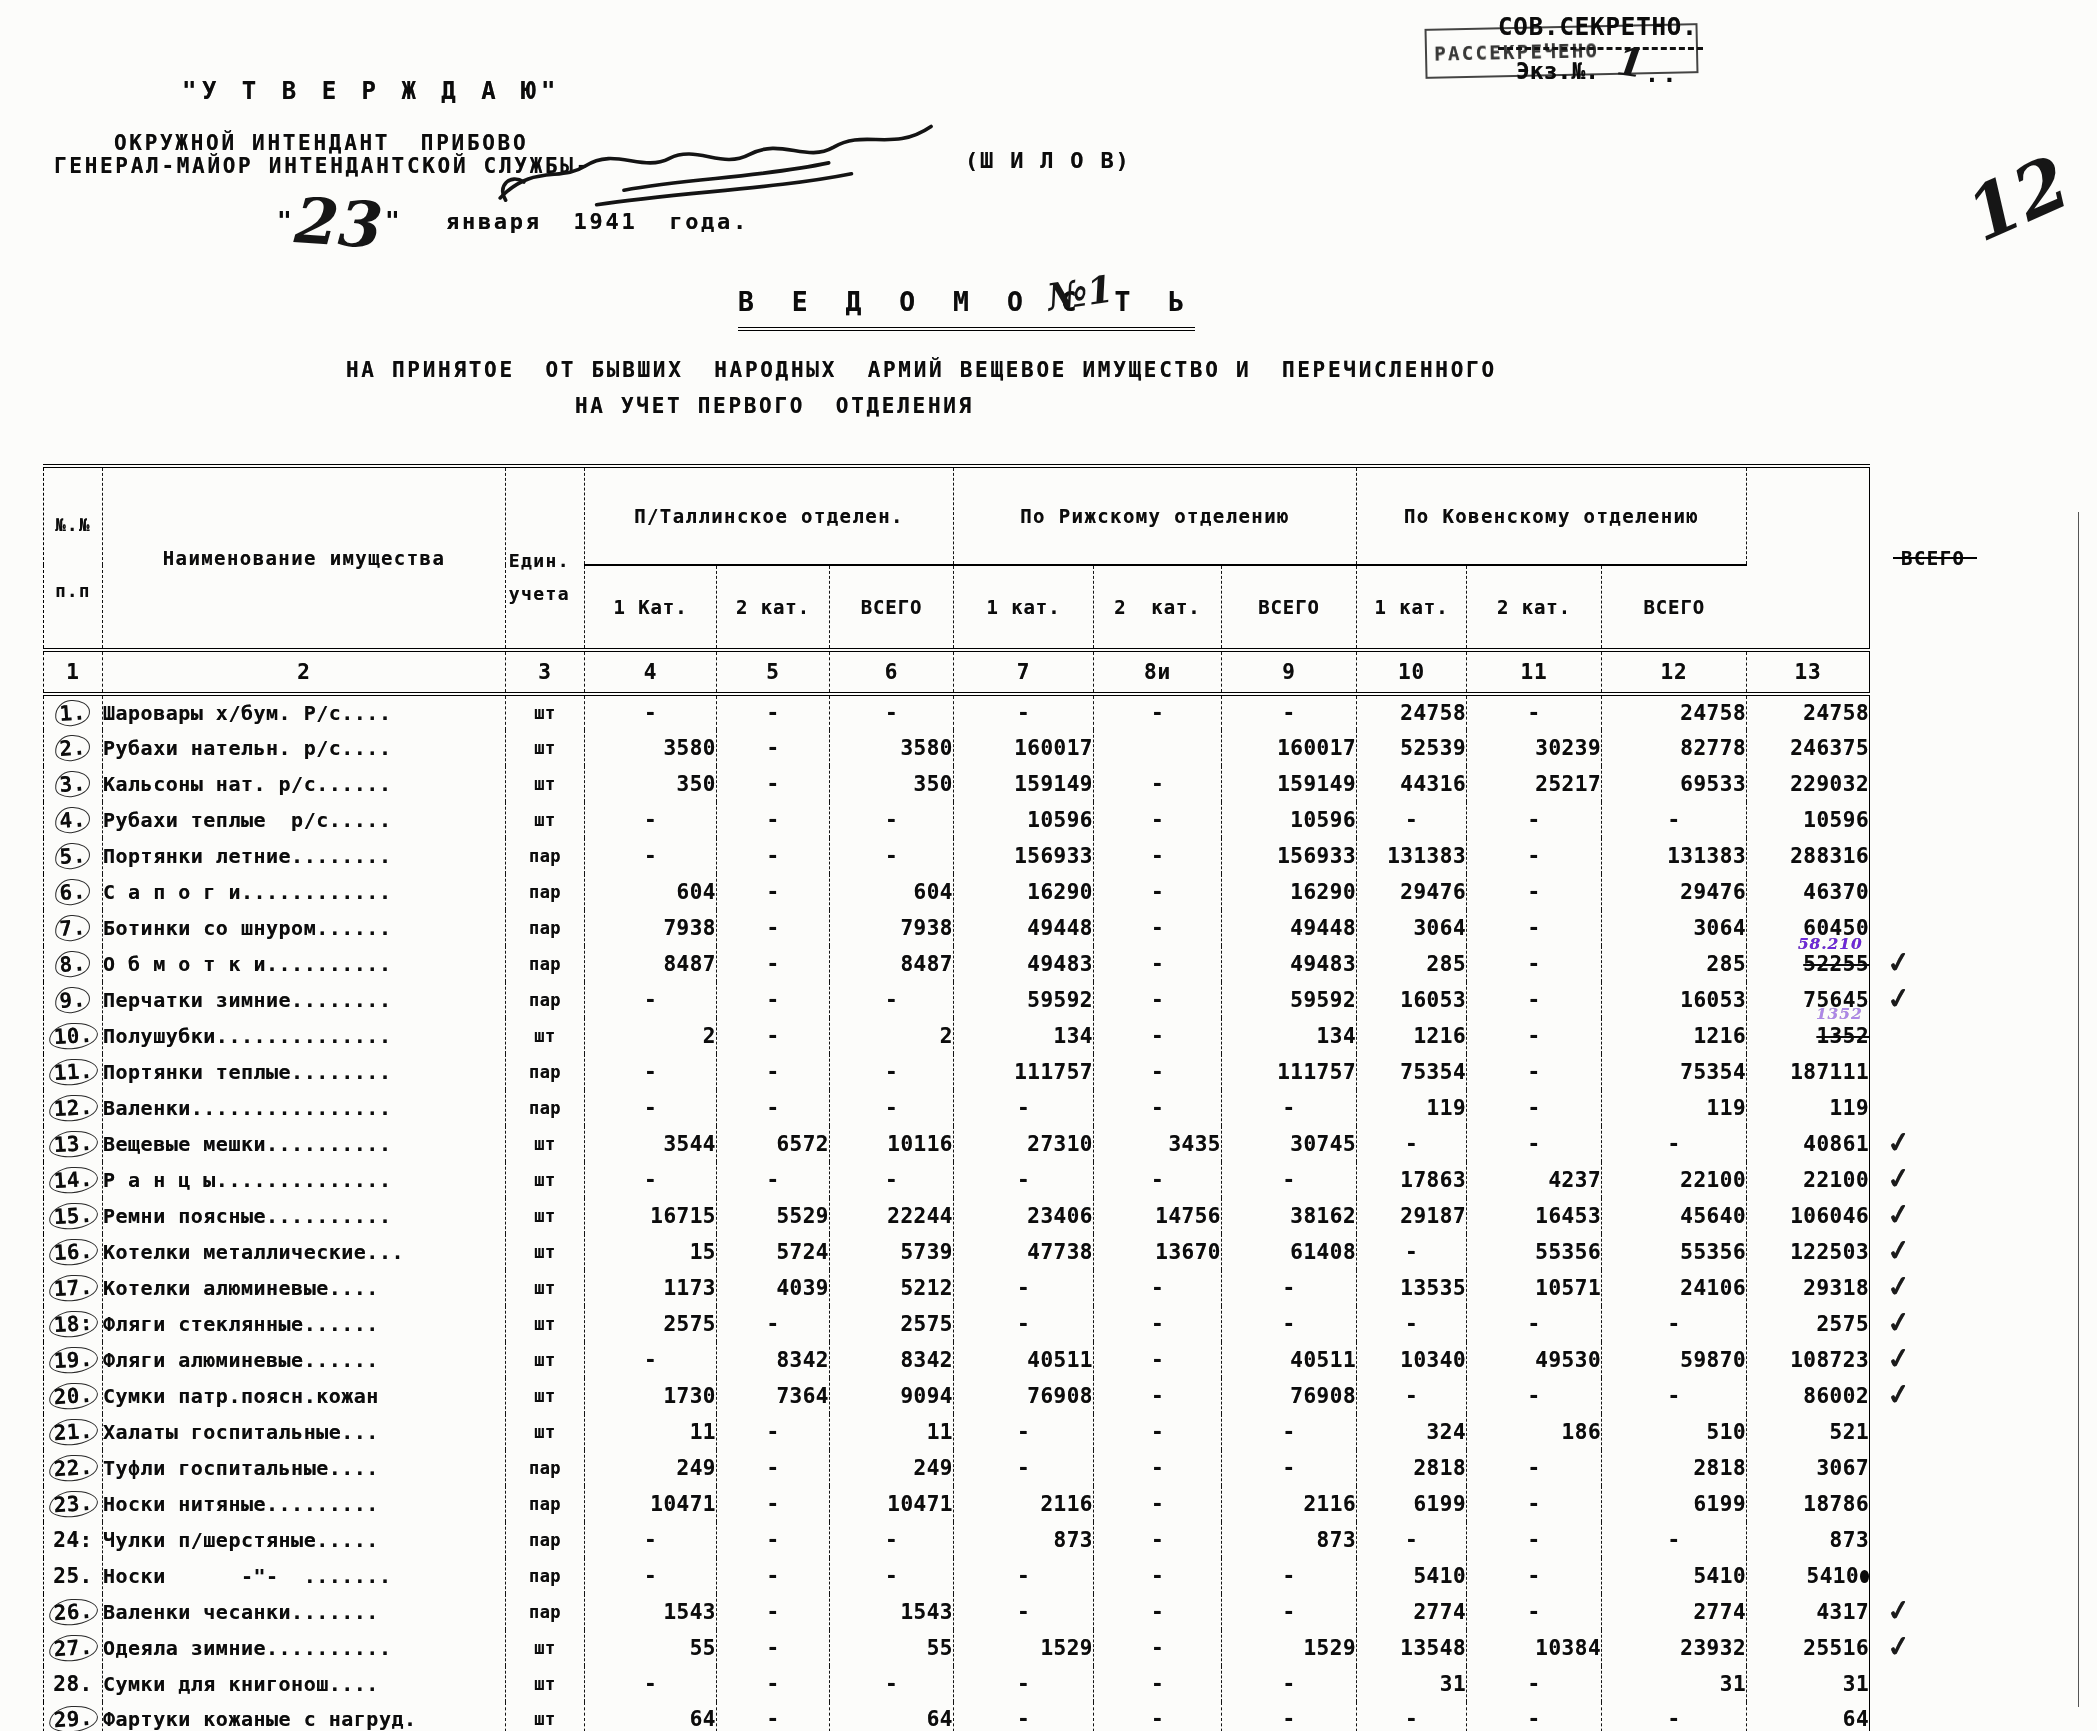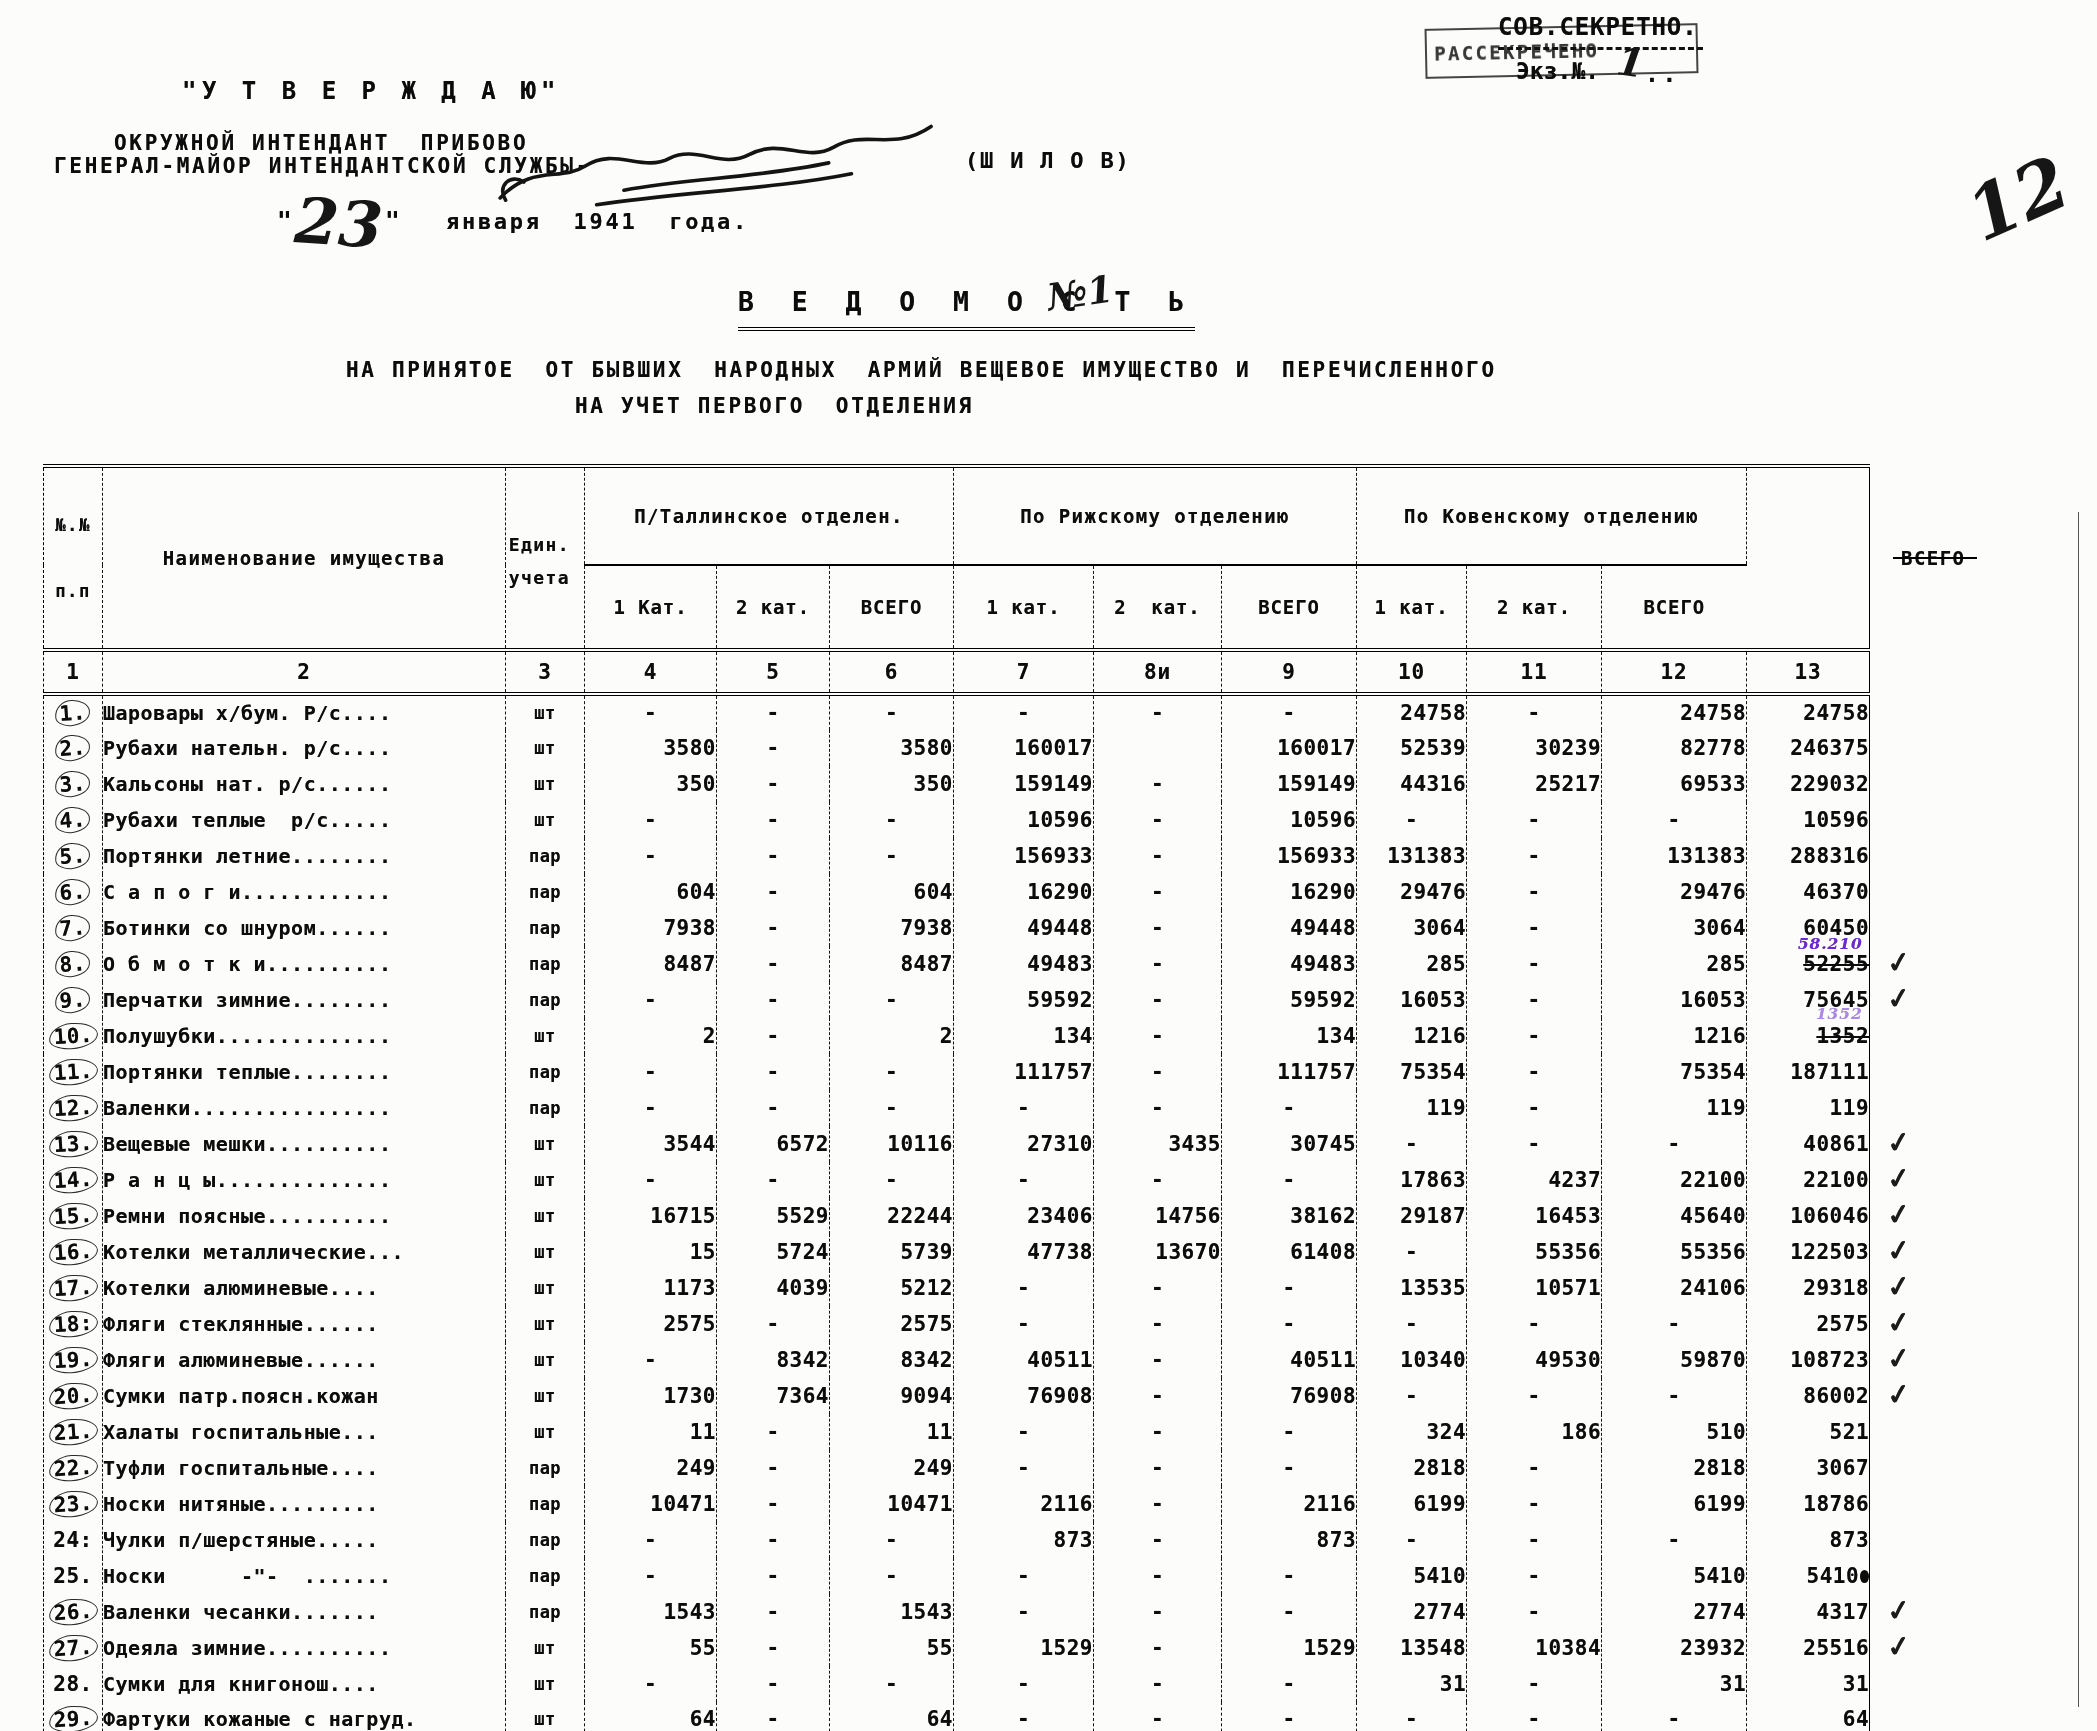--- a/index.html
+++ b/index.html
@@ -50,21 +50,21 @@
   .inv th:last-child,.inv td:last-child{border-right:none;}
   .h1 th{height:49px;font-size:19px;letter-spacing:1.4px;vertical-align:middle;text-align:center;}
   .th-group{border-bottom:2.3px solid #000 !important;vertical-align:middle;}
   .h1 .th-no,.h1 .th-name,.h1 .th-unit,.h1 .th-total{border-bottom:4.6px double #000 !important;}
   .h2 th{height:41px;font-size:19px;letter-spacing:0.9px;text-align:center;vertical-align:middle;
          border-bottom:4.6px double #000;}
   .hnum td{height:40px;font-size:21px;text-align:center;vertical-align:middle;
            border-bottom:4.6px double #000;letter-spacing:0.9px;}
   .vsplit{display:flex;flex-direction:column;justify-content:space-between;height:86px;
           padding:2.7px 0 1.8px 0;font-size:17.3px;}
-  .vsplit2{display:flex;flex-direction:column;justify-content:center;gap:12px;height:86px;
+  .vsplit2{display:flex;flex-direction:column;justify-content:flex-end;gap:12px;height:86px;
            padding-top:5.5px;font-size:18px;text-align:left;padding-left:2.7px;}
   .th-total{position:relative;}
   .striketext{position:relative;display:inline-block;font-size:19px;letter-spacing:1.4px;}
   .striketext::after{content:"";position:absolute;left:-8.2px;right:-12px;top:46%;height:2.3px;
                      background:#000;}
   tbody tr{height:36px;}
   tbody td{font-size:21px;vertical-align:middle;letter-spacing:0.5px;}
   .c-no{text-align:center;}
   .rowno{display:inline-block;padding:0 3.6px;}
   .circled{border:1.4px solid #2a2a2a;border-radius:48% 52% 56% 44% / 62% 48% 52% 38%;

